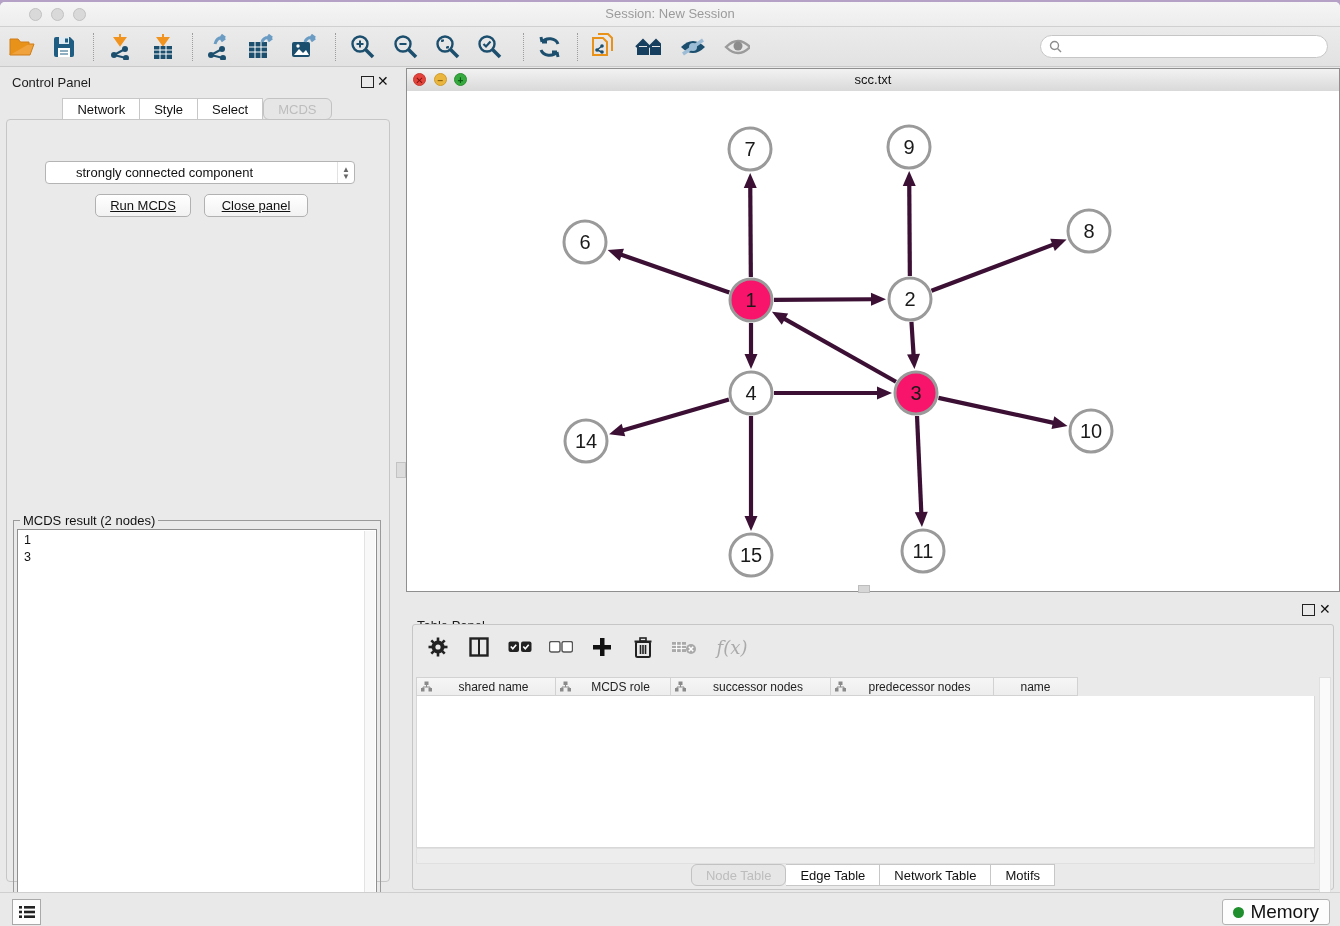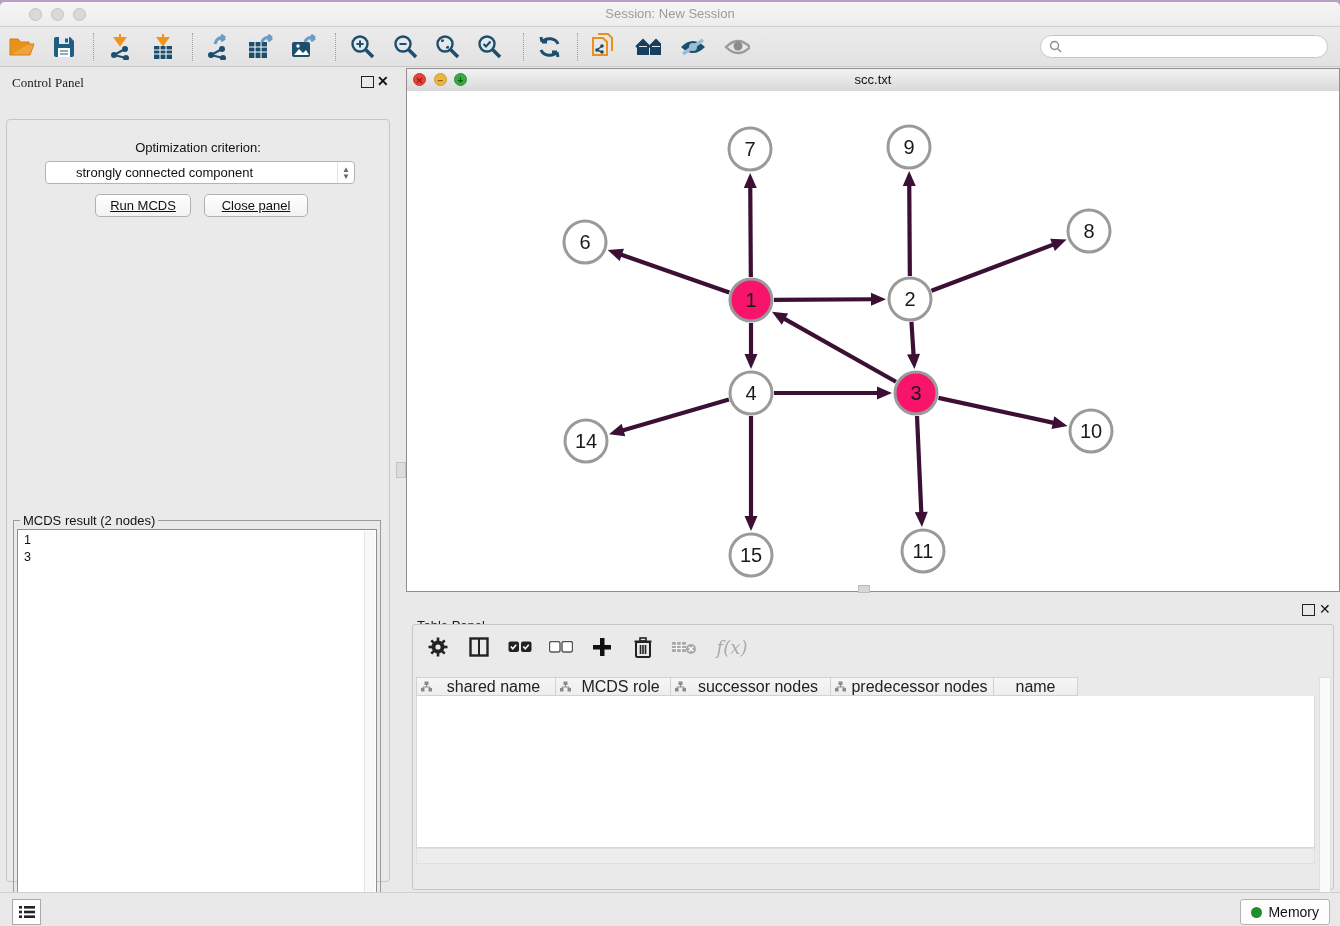--- a/index.html
+++ b/index.html
@@ -24,21 +24,21 @@
     background:linear-gradient(#ebebeb,#e2e2e2);border-bottom:1px solid #c9c9c9;}
   .tool{position:absolute;top:7px;width:26px;height:26px;display:flex;
     align-items:center;justify-content:center;cursor:default;}
   .tsep{position:absolute;top:6px;height:28px;width:0;
     border-left:1px dotted #9d9d9d;}
   .searchbox{position:absolute;right:12px;top:8px;width:288px;height:23px;
     background:#fff;border:1px solid #c6c6c6;border-radius:12px;
     display:flex;align-items:center;padding-left:8px;box-sizing:border-box;}
   .searchbox input{border:none;outline:none;flex:1;font-size:12px;background:transparent;margin-left:5px;}
   
-  .cp-header{position:absolute;left:0;top:66px;width:394px;height:28px;font-family:Liberation Serif, serif;}
+  .cp-header{position:absolute;left:0;top:66px;width:394px;height:28px;}
   .panel-title{position:absolute;left:12px;top:7px;font-size:13px;color:#1c1c1c;}
   .mini-float{position:absolute;width:11px;height:10px;border:1.6px solid #222;top:8px;}
   .mini-close{position:absolute;top:5px;font-size:14px;font-weight:bold;color:#111;}
   .cp-tabs{position:absolute;left:0;top:96px;width:394px;height:22px;display:flex;justify-content:center;z-index:3;}
   .tab{height:22px;line-height:22px;padding:0 14px;font-size:13px;background:#fff;
     border:1px solid #c7c7c7;border-left:none;color:#111;box-sizing:border-box;}
   .tab:first-child{border-left:1px solid #c7c7c7;}
   .tab.selected{background:#e6e6e6;color:#bdbdbd;border-radius:6px;border:1px solid #c2c2c2;}
   .cp-body{position:absolute;left:6px;top:117px;width:382px;height:761px;
     background:#eaeaea;border:1px solid #c6c6c6;border-radius:4px;}
@@ -80,39 +80,39 @@
   .tp-body{position:absolute;left:412px;top:622px;width:922px;height:266px;
     background:#eaeaea;border:1px solid #c6c6c6;border-radius:3px;box-sizing:border-box;}
   .tp-toolbar{position:absolute;left:0;top:0;width:100%;height:44px;display:flex;
     align-items:center;padding-left:12px;gap:15px;box-sizing:border-box;}
   .tp-tool{width:26px;height:26px;display:flex;align-items:center;justify-content:center;}
   .fx{font-family:"DejaVu Serif","Liberation Serif",serif;font-style:italic;
     font-size:18px;color:#aaa;}
   .tbl{position:absolute;left:3px;top:52px;right:18px;}
   .tbl-header{display:flex;height:19px;}
   .th{background:linear-gradient(#f6f6f6,#ededed);border:1px solid #d2d2d2;border-left:none;
-    display:flex;align-items:center;font-size:16px;color:#222;box-sizing:border-box;}
+    display:flex;align-items:center;font-size:12px;color:#222;box-sizing:border-box;}
   .th:first-child{border-left:1px solid #d2d2d2;}
   .th .th-label{flex:1;text-align:center;}
   .th .tree-ic{margin-left:4px;}
   .tbl-bodybg{position:absolute;left:3px;top:71px;right:18px;height:152px;background:#fff;border:1px solid #d8d8d8;border-top:none;box-sizing:border-box;}
   .tr{display:flex;height:16px;}
   .td{font-size:12px;color:#111;box-sizing:border-box;padding:1px 8px 0 8px;overflow:hidden;}
   .td.r{text-align:right;}
   .tbl-vscroll{position:absolute;top:52px;right:2px;width:12px;height:222px;background:#fafafa;border:1px solid #e0e0e0;box-sizing:border-box;}
   .tbl-hscroll{position:absolute;left:3px;right:18px;top:223px;height:16px;background:#ededed;border:1px solid #e0e0e0;box-sizing:border-box;}
   .tp-tabs{position:absolute;left:0;bottom:3px;width:100%;height:22px;display:flex;justify-content:center;}
   .col0{width:140px}.col1{width:115px}.col2{width:160px}.col3{width:163px}.col4{width:84px}
   
   .statusbar{position:absolute;left:0;top:890px;width:100%;height:36px;background:#e9e9e9;border-top:1px solid #cfcfcf;}
   .list-btn{position:absolute;left:12px;top:6px;width:27px;height:24px;background:#fdfdfd;
     border:1px solid #a9a9a9;display:flex;align-items:center;justify-content:center;}
   .memory-btn{position:absolute;right:10px;top:6px;height:24px;background:#fdfdfd;
     border:1px solid #b3b3b3;border-radius:3px;display:flex;align-items:center;
-    padding:0 10px;gap:6px;font-size:14px;color:#111;}
+    padding:0 10px;gap:6px;font-size:19px;color:#111;}
   .mem-dot{width:11px;height:11px;border-radius:50%;background:#1e8f2c;}
 </style>
 </head>
 <body>
 
 <div class="app-window">
 
   <div class="titlebar">
     <div class="traffic t1"></div>
     <div class="traffic t2"></div>
@@ -262,22 +262,27 @@
         </svg>
       <input value="" style="">
     </div>
   </div>
 
   <div class="cp-header">
     <span class="panel-title">Control Panel</span>
     <span class="mini-float" style="left:361px"></span>
     <span class="mini-close" style="left:377px">✕</span>
   </div>
+  <div class="cp-tabs" id="cp-tabs">
+      <div class="tab">Network</div>
+      <div class="tab">Style</div>
+      <div class="tab">Select</div>
+      <div class="tab selected">MCDS</div>
+    </div>
   <div class="cp-body">
-    <div class="opt-label">Optimization criterion:</div>
     <div class="dropdown">
       <span class="val">strongly connected component</span>
       <span class="stepper">
           <span>▲</span>
           <span>▼</span>
         </span>
     </div>
     <div class="cp-btn btn-run">Run MCDS</div>
     <div class="cp-btn btn-close">Close panel</div>
     <div class="result-fieldset">
@@ -482,20 +487,26 @@
             <div class="td col1">dominator</div>
             <div class="td col2 r">3</div>
             <div class="td col3 r">2</div>
             <div class="td col4">3</div>
           </div>
         </div>
     </div>
     <div class="tbl-bodybg"></div>
     <div class="tbl-vscroll"></div>
     <div class="tbl-hscroll"></div>
+    <div class="tp-tabs" id="tp-tabs">
+        <div class="tab selected">Node Table</div>
+        <div class="tab">Edge Table</div>
+        <div class="tab">Network Table</div>
+        <div class="tab">Motifs</div>
+      </div>
   </div>
 
   <div class="statusbar">
     <div class="list-btn">
       <svg width="16" height="14">
           <g fill="#222">
             <rect x="0" y="1" width="3" height="2.6"></rect>
             <rect x="5" y="1" width="11" height="2.6"></rect>
             <rect x="0" y="5.7" width="3" height="2.6"></rect>
             <rect x="5" y="5.7" width="11" height="2.6"></rect>

